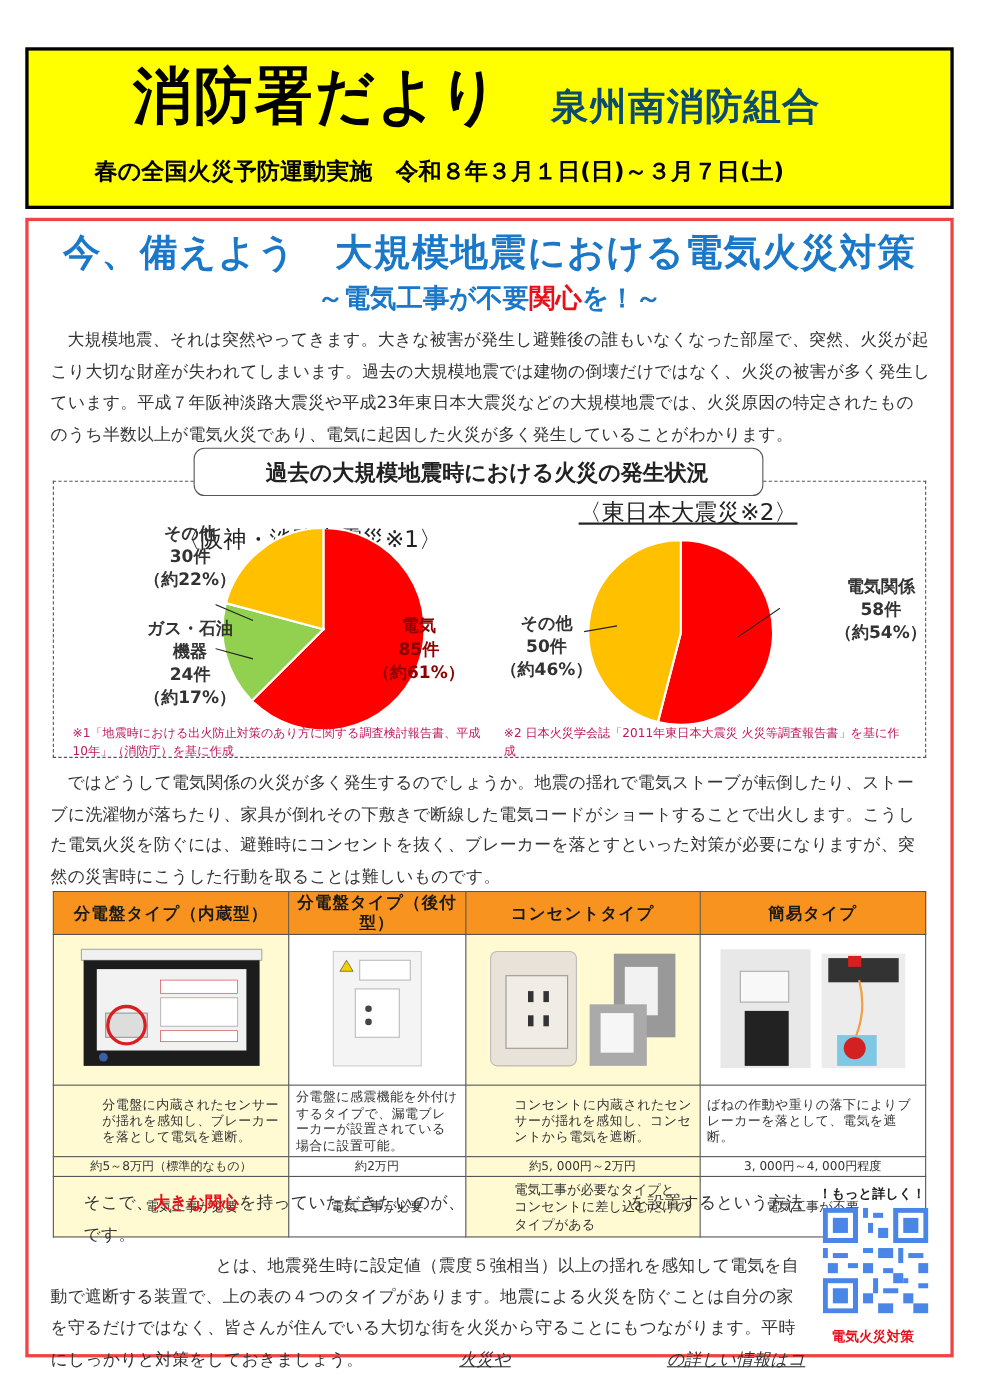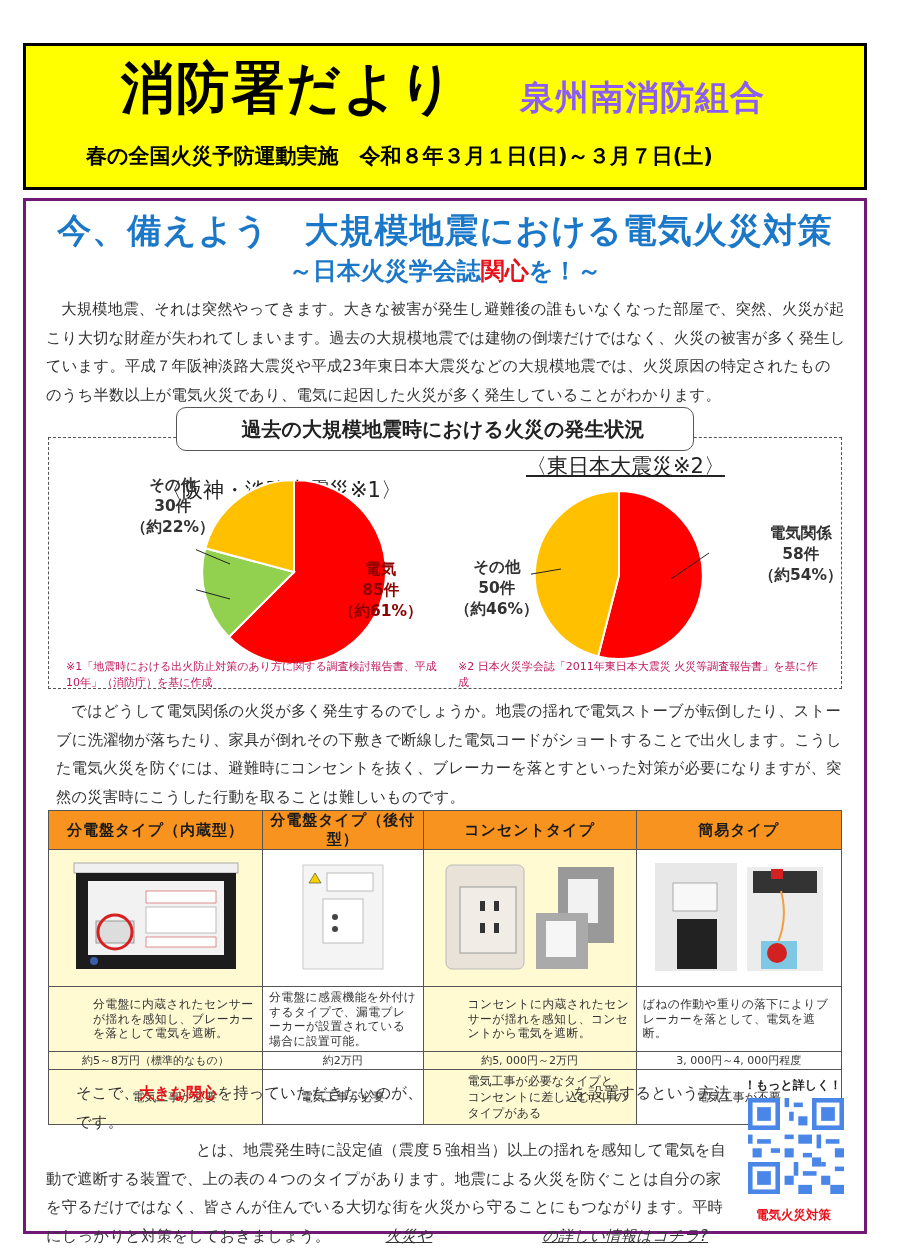--- a/index.html
+++ b/index.html
@@ -2,27 +2,27 @@
 <html><head>
   <meta charset="utf-8">
   <style>
     html, body { margin:0; padding:0; background:#ffffff; }
     body { width:900px; height:1248px; position:relative; overflow:hidden;
            font-family:"DejaVu Sans", "Liberation Sans", sans-serif; color:#222; }
     .header-box { position:absolute; left:23px; top:43px; width:838px; height:141px;
       background:#ffff00; border:3px solid #000; box-sizing:content-box; }
     .hdr-title { position:absolute; left:95px; top:14px; font-size:56px; font-weight:900;
       letter-spacing:2px; color:#000; line-height:1; transform:scaleX(0.95); transform-origin:left; }
-    .hdr-org { position:absolute; left:494px; top:34px; font-size:34px; font-weight:900; color:#8b5cf6;
+    .hdr-org { position:absolute; left:475px; top:34px; font-size:34px; font-weight:900; color:#0c4a6e;
       line-height:1; letter-spacing:1px; }
     .hdr-sub { position:absolute; left:60px; top:100px; font-size:21px; font-weight:900; color:#000;
       line-height:1; white-space:nowrap; }
 
     .main-frame { position:absolute; left:23px; top:198px; width:838px; height:1030px;
-      border:3px solid #701a75; background:#fff; }
+      border:3px solid #ef4444; background:#fff; }
 
     .headline { position:absolute; left:0; right:0; top:12px; text-align:center;
       font-size:34px; font-weight:900; color:#1b78c8; letter-spacing:1px; line-height:1; }
     .subhead { position:absolute; left:0; right:0; top:58px; text-align:center;
       font-size:24px; font-weight:900; color:#1b78c8; line-height:1; }
     .subhead .red { color:#e8101a; }
 
     .para { position:absolute; left:20px; width:800px; font-size:15.3px; line-height:28.5px;
       color:#333; text-indent:1em; letter-spacing:0.2px; }
 
@@ -45,36 +45,36 @@
     table.types td.w { background:#ffffff; }
     table.types td.img { height:128px; padding:4px; text-align:center; }
     table.types td.desc { height:44px; line-height:14.5px; font-size:11.8px; letter-spacing:0.4px; }
     table.types td.price { height:15px; text-align:center; font-size:11px; padding:1px; }
     table.types td.work { height:36px; text-align:center; font-size:12px; line-height:16px; }
 
     .qr-caption { position:absolute; left:718px; top:876px; font-size:12px; font-weight:700;
       color:#222; }
     .qr { position:absolute; left:722px; top:897px; width:96px; height:96px; }
     .qr-label { position:absolute; left:730px; top:1006px; font-size:12.5px; font-weight:700; color:#e8101a; }
-    .link { text-decoration:underline; font-style:italic; color:#333; }
+    .link { text-decoration:underline; font-style:italic; color:#333;margin-left:32px; }
     .redbold { color:#e8101a; font-weight:700; }
   </style>
 </head>
 <body>
 
 <div class="header-box">
   <div class="hdr-title">消防署だより</div>
   <div class="hdr-org">泉州南消防組合</div>
   <div class="hdr-sub">春の全国火災予防運動実施　令和８年３月１日(日)～３月７日(土)</div>
 </div>
 
 <div class="main-frame">
   <div class="headline">今、備えよう　大規模地震における電気火災対策</div>
   <div class="subhead">
-    <span>～日本火災学会誌</span><span class="red">関心</span><span>を！～</span>
+    <span>～電気工事が不要</span><span class="red">関心</span><span>を！～</span>
   </div>
 
   <div class="para" style="top:94px;">大規模地震、それは突然やってきます。大きな被害が発生し避難後の誰もいなくなった部屋で、突然、火災が起こり大切な財産が失われてしまいます。過去の大規模地震では建物の倒壊だけではなく、火災の被害が多く発生しています。平成７年阪神淡路大震災や平成23年東日本大震災などの大規模地震では、火災原因の特定されたもののうち半数以上が電気火災であり、電気に起因した火災が多く発生していることがわかります。</div>
 
   <div class="chart-box"></div>
   <div class="chart-title">過去の大規模地震時における火災の発生状況</div>
 
   <div class="pie-caption" style="left:135px; top:255px;margin-top:24px;">〈阪神・淡路大震災※1〉</div>
 
   <div class="pie-caption" style="left:500px; top:255px;text-decoration:underline;">〈東日本大震災※2〉</div>
@@ -90,20 +90,26 @@
   <div class="pie-label" style="left:268px; top:358px; color:#8b0000;">
     <div>電気</div>
     <div>85件</div>
     <div>（約61%）</div>
   </div>
   <div class="pie-label" style="left:60px; top:274px;">
     <div>その他</div>
     <div>30件</div>
     <div>（約22%）</div>
   </div>
+  <div class="pie-label" style="left:60px; top:360px;">
+    <div>ガス・石油</div>
+    <div>機器</div>
+    <div>24件</div>
+    <div>（約17%）</div>
+  </div>
 
   <svg style="position:absolute; left:505px; top:290px;" width="180" height="175" viewBox="0 0 180 175">
 
     <path d="M88,84 L88,0 A84,84 0 1,1 67.1,165.4 Z" fill="#ff0000" stroke="#fff" stroke-width="2"></path>
     <path d="M88,84 L67.1,165.4 A84,84 0 0,1 88,0 Z" fill="#ffc000" stroke="#fff" stroke-width="2"></path>
     <line x1="-40" y1="90" x2="30" y2="78" stroke="#222" stroke-width="1"></line>
     <line x1="140" y1="88" x2="178" y2="62" stroke="#222" stroke-width="1"></line>
   </svg>
   <div class="pie-label" style="left:688px; top:322px;">
     <div>電気関係</div>
@@ -112,21 +118,21 @@
   </div>
   <div class="pie-label" style="left:384px; top:356px;">
     <div>その他</div>
     <div>50件</div>
     <div>（約46%）</div>
   </div>
 
   <div class="note" style="left:40px; top:458px; width:380px;">※1「地震時における出火防止対策のあり方に関する調査検討報告書、平成10年」（消防庁）を基に作成</div>
   <div class="note" style="left:432px; top:458px; width:370px;">※2 日本火災学会誌「2011年東日本大震災 火災等調査報告書」を基に作成</div>
 
-  <div class="para" style="top:496px;margin-left:10px;">ではどうして電気関係の火災が多く発生するのでしょうか。地震の揺れで電気ストーブが転倒したり、ストーブに洗濯物が落ちたり、家具が倒れその下敷きで断線した電気コードがショートすることで出火します。こうした電気火災を防ぐには、避難時にコンセントを抜く、ブレーカーを落とすといった対策が必要になりますが、突然の災害時にこうした行動を取ることは難しいものです。</div>
+  <div class="para" style="top:496px;">ではどうして電気関係の火災が多く発生するのでしょうか。地震の揺れで電気ストーブが転倒したり、ストーブに洗濯物が落ちたり、家具が倒れその下敷きで断線した電気コードがショートすることで出火します。こうした電気火災を防ぐには、避難時にコンセントを抜く、ブレーカーを落とすといった対策が必要になりますが、突然の災害時にこうした行動を取ることは難しいものです。</div>
 
   <table class="types">
     <tbody>
         <tr>
       <th>分電盤タイプ（内蔵型）</th>
       <th>分電盤タイプ（後付型）</th>
       <th>コンセントタイプ</th>
       <th>簡易タイプ</th>
     </tr>
     <tr>

